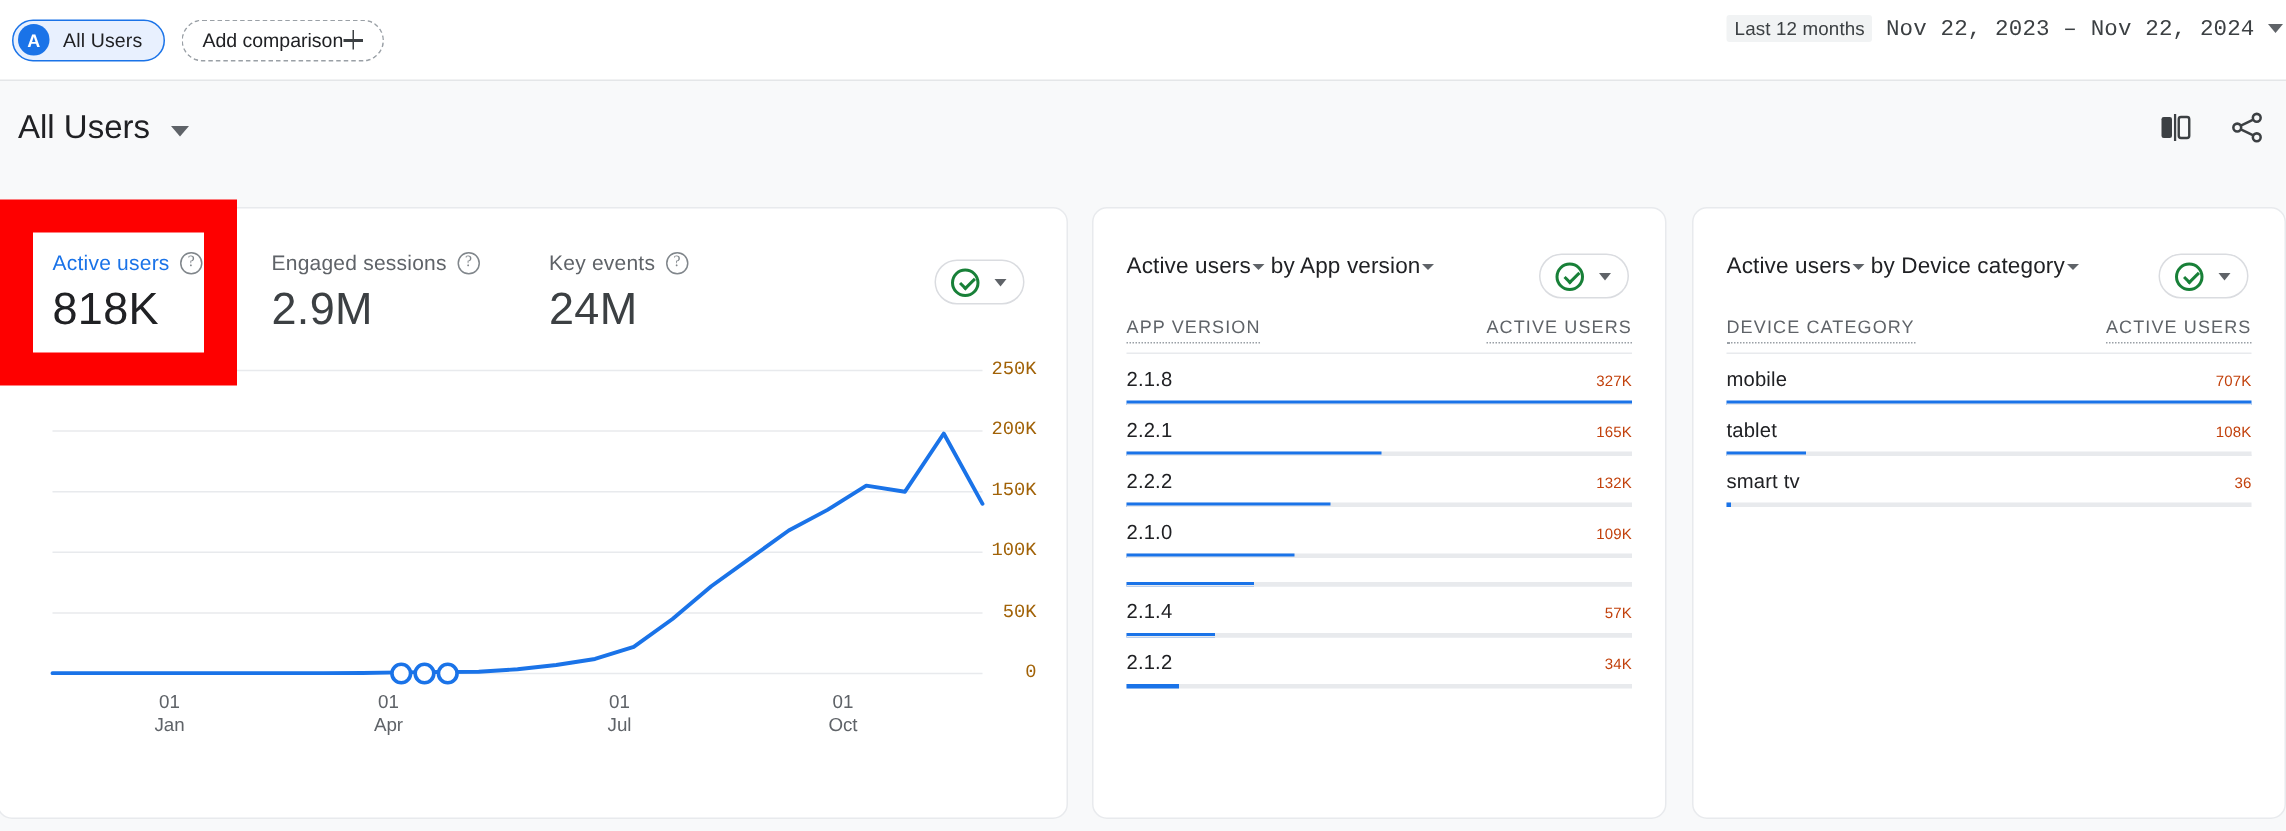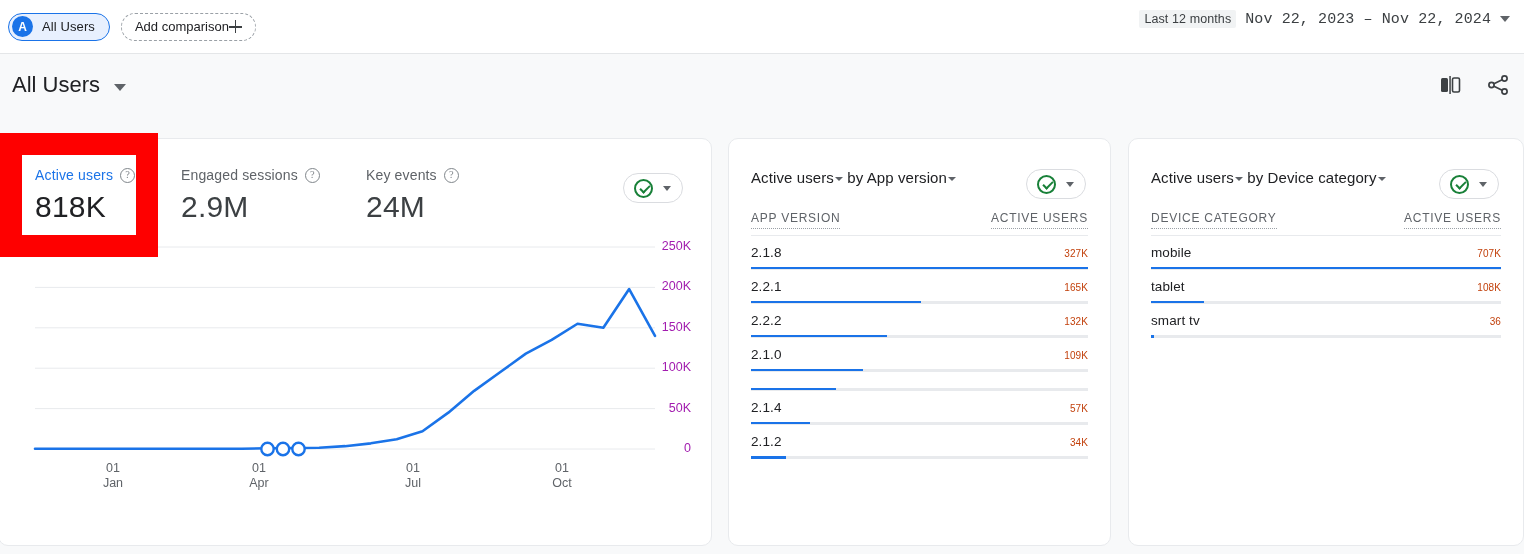--- a/index.html
+++ b/index.html
@@ -38,21 +38,21 @@
   }
   .chip-addcmp .lbl { font-size: 13px; color: #202124; }
   .plus-ico { position: relative; width: 13px; height: 13px; }
   .plus-ico:before, .plus-ico:after {
     content: ""; position: absolute; background: #3c4043;
   }
   .plus-ico:before { left: 0; top: 6px; width: 13px; height: 1.6px; }
   .plus-ico:after { top: 0; left: 6px; width: 1.6px; height: 13px; }
 
   .daterange {
-    position: absolute; right: 14px; top: 0; height: 38px;
+    position: absolute; right: 2px; top: 0; height: 38px;
     display: flex; align-items: center; gap: 9px;
   }
   .dr-badge {
     font-size: 12.5px; color: #3c4043; background: #f1f3f4;
     padding: 2px 5px; border-radius: 2px; letter-spacing: .1px;
   }
   .dr-text { font-size: 15px; color: #3c4043; letter-spacing: .1px; font-family: Liberation Mono, monospace; }
   .caret-dn {
     width: 0; height: 0; border-left: 5.5px solid transparent;
     border-right: 5.5px solid transparent; border-top: 6px solid #5f6368;
@@ -120,22 +120,22 @@
   .check-circle:after {
     content: ""; position: absolute; left: 3.6px; top: 4.4px;
     width: 8px; height: 4px; border-left: 2px solid #188038;
     border-bottom: 2px solid #188038; transform: rotate(-45deg);
   }
 
   
   .chartwrap { position: absolute; left: 0; top: 100px; width: 714px; height: 306px; }
   .ylabels { position: absolute; right: 22px; top: 0; width: 60px; height: 260px; }
   .ylab {
-    position: absolute; right: 0; font-size: 12.5px; color: #a21caf;
-    text-align: right; width: 60px;
+    position: absolute; right: 0; font-size: 12.5px; color: #a16207;
+    text-align: right; width: 60px; font-family: Liberation Mono, monospace;
   }
   .xlabels { position: absolute; left: 0; top: 210px; width: 714px; height: 60px; }
   .xlab {
     position: absolute; font-size: 12.5px; color: #5f6368;
     text-align: center; width: 60px; line-height: 15px;
   }
 
   
   .bk-header {
     position: absolute; left: 22px; top: 30px;

